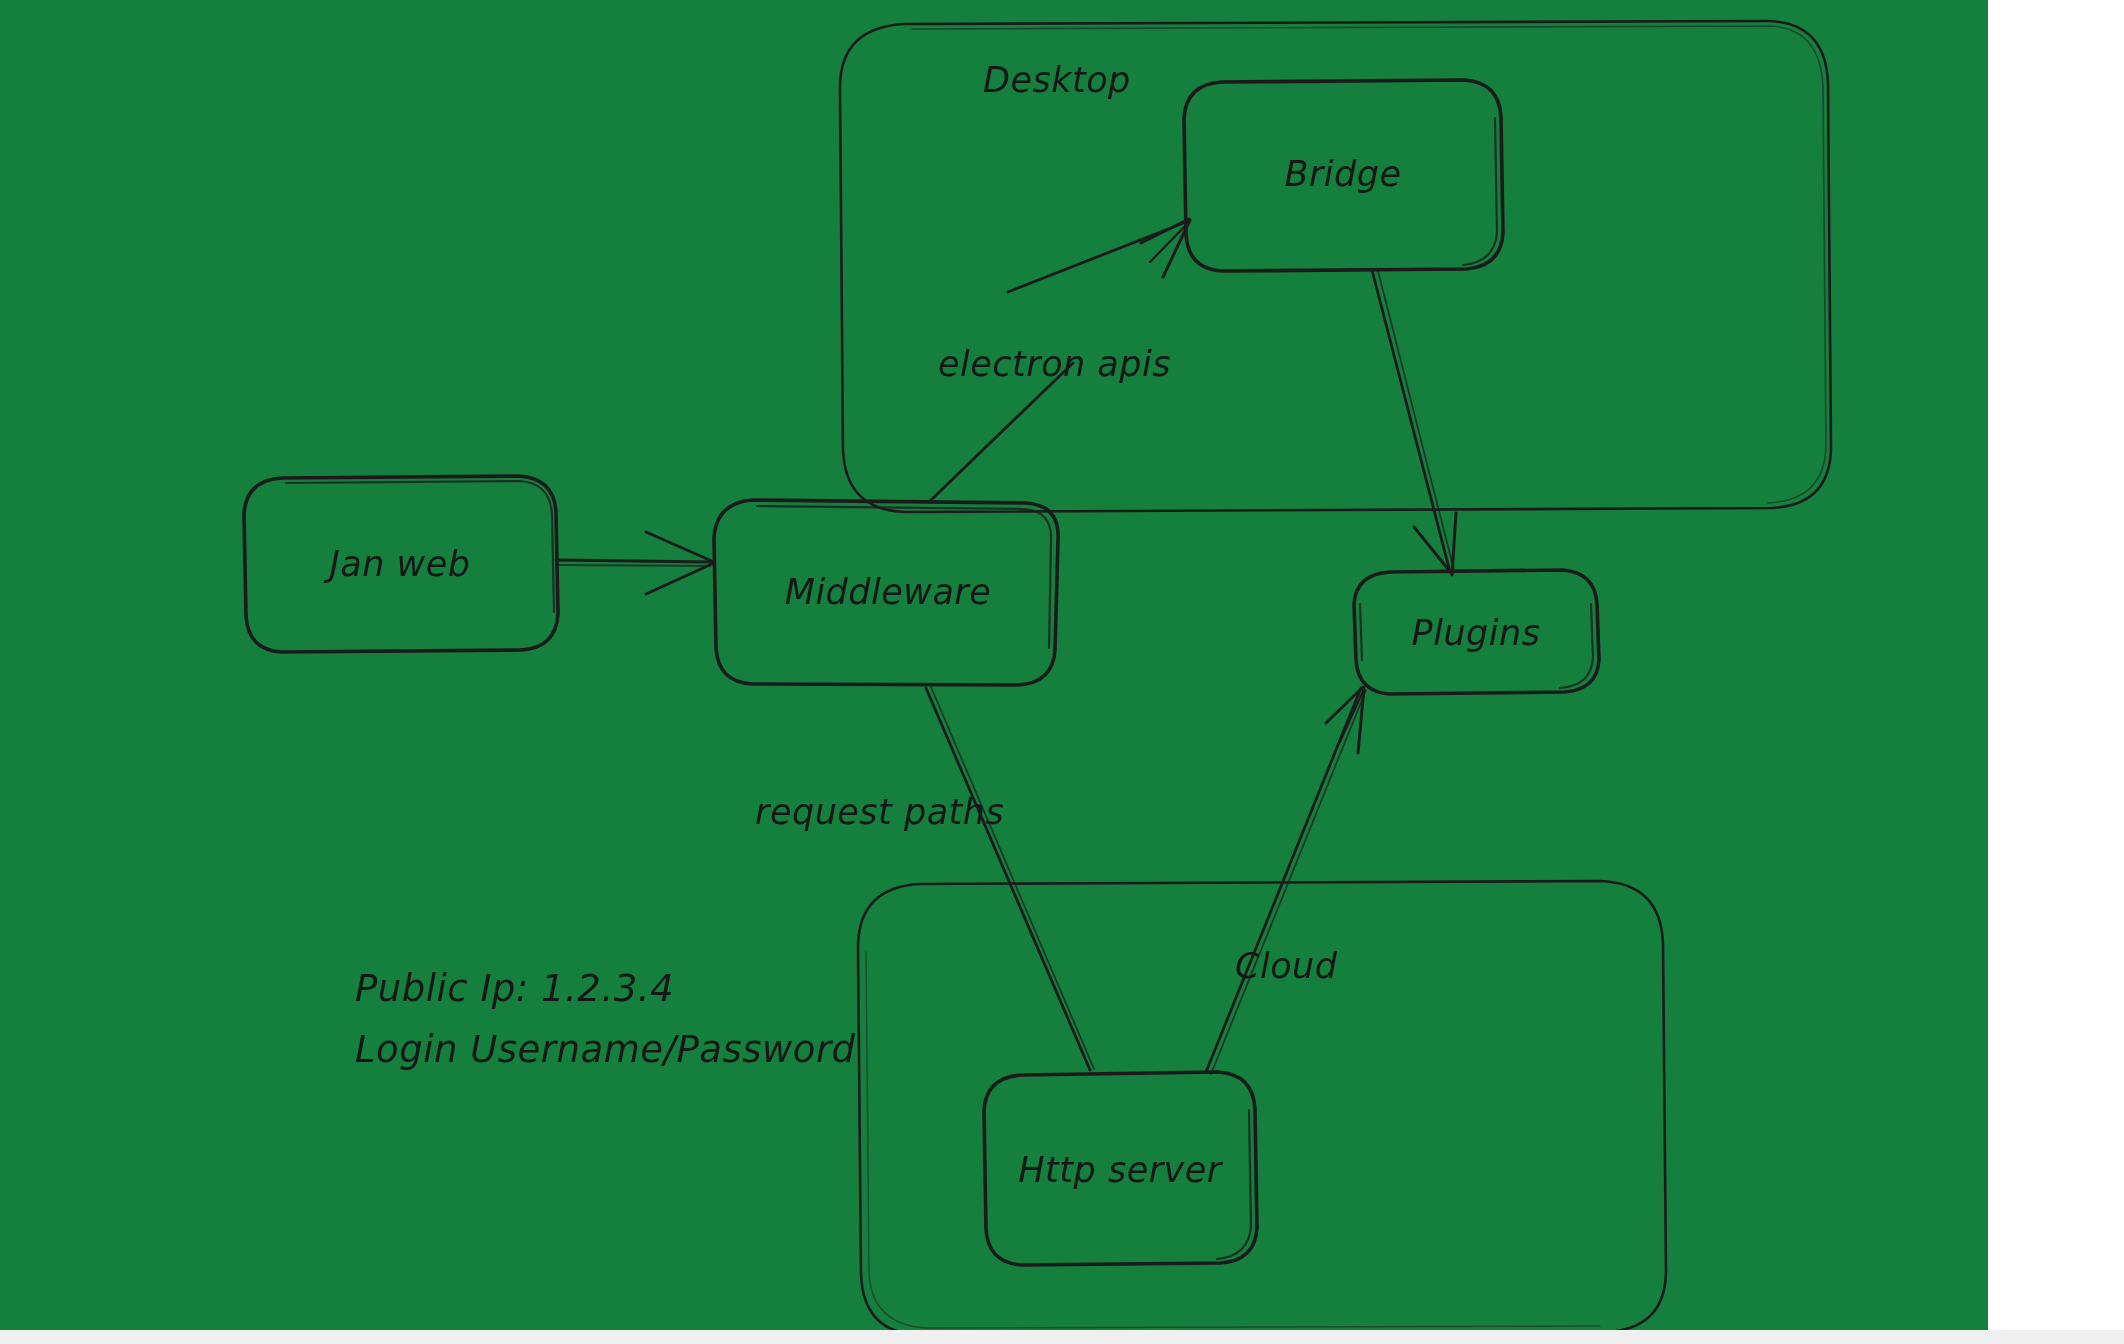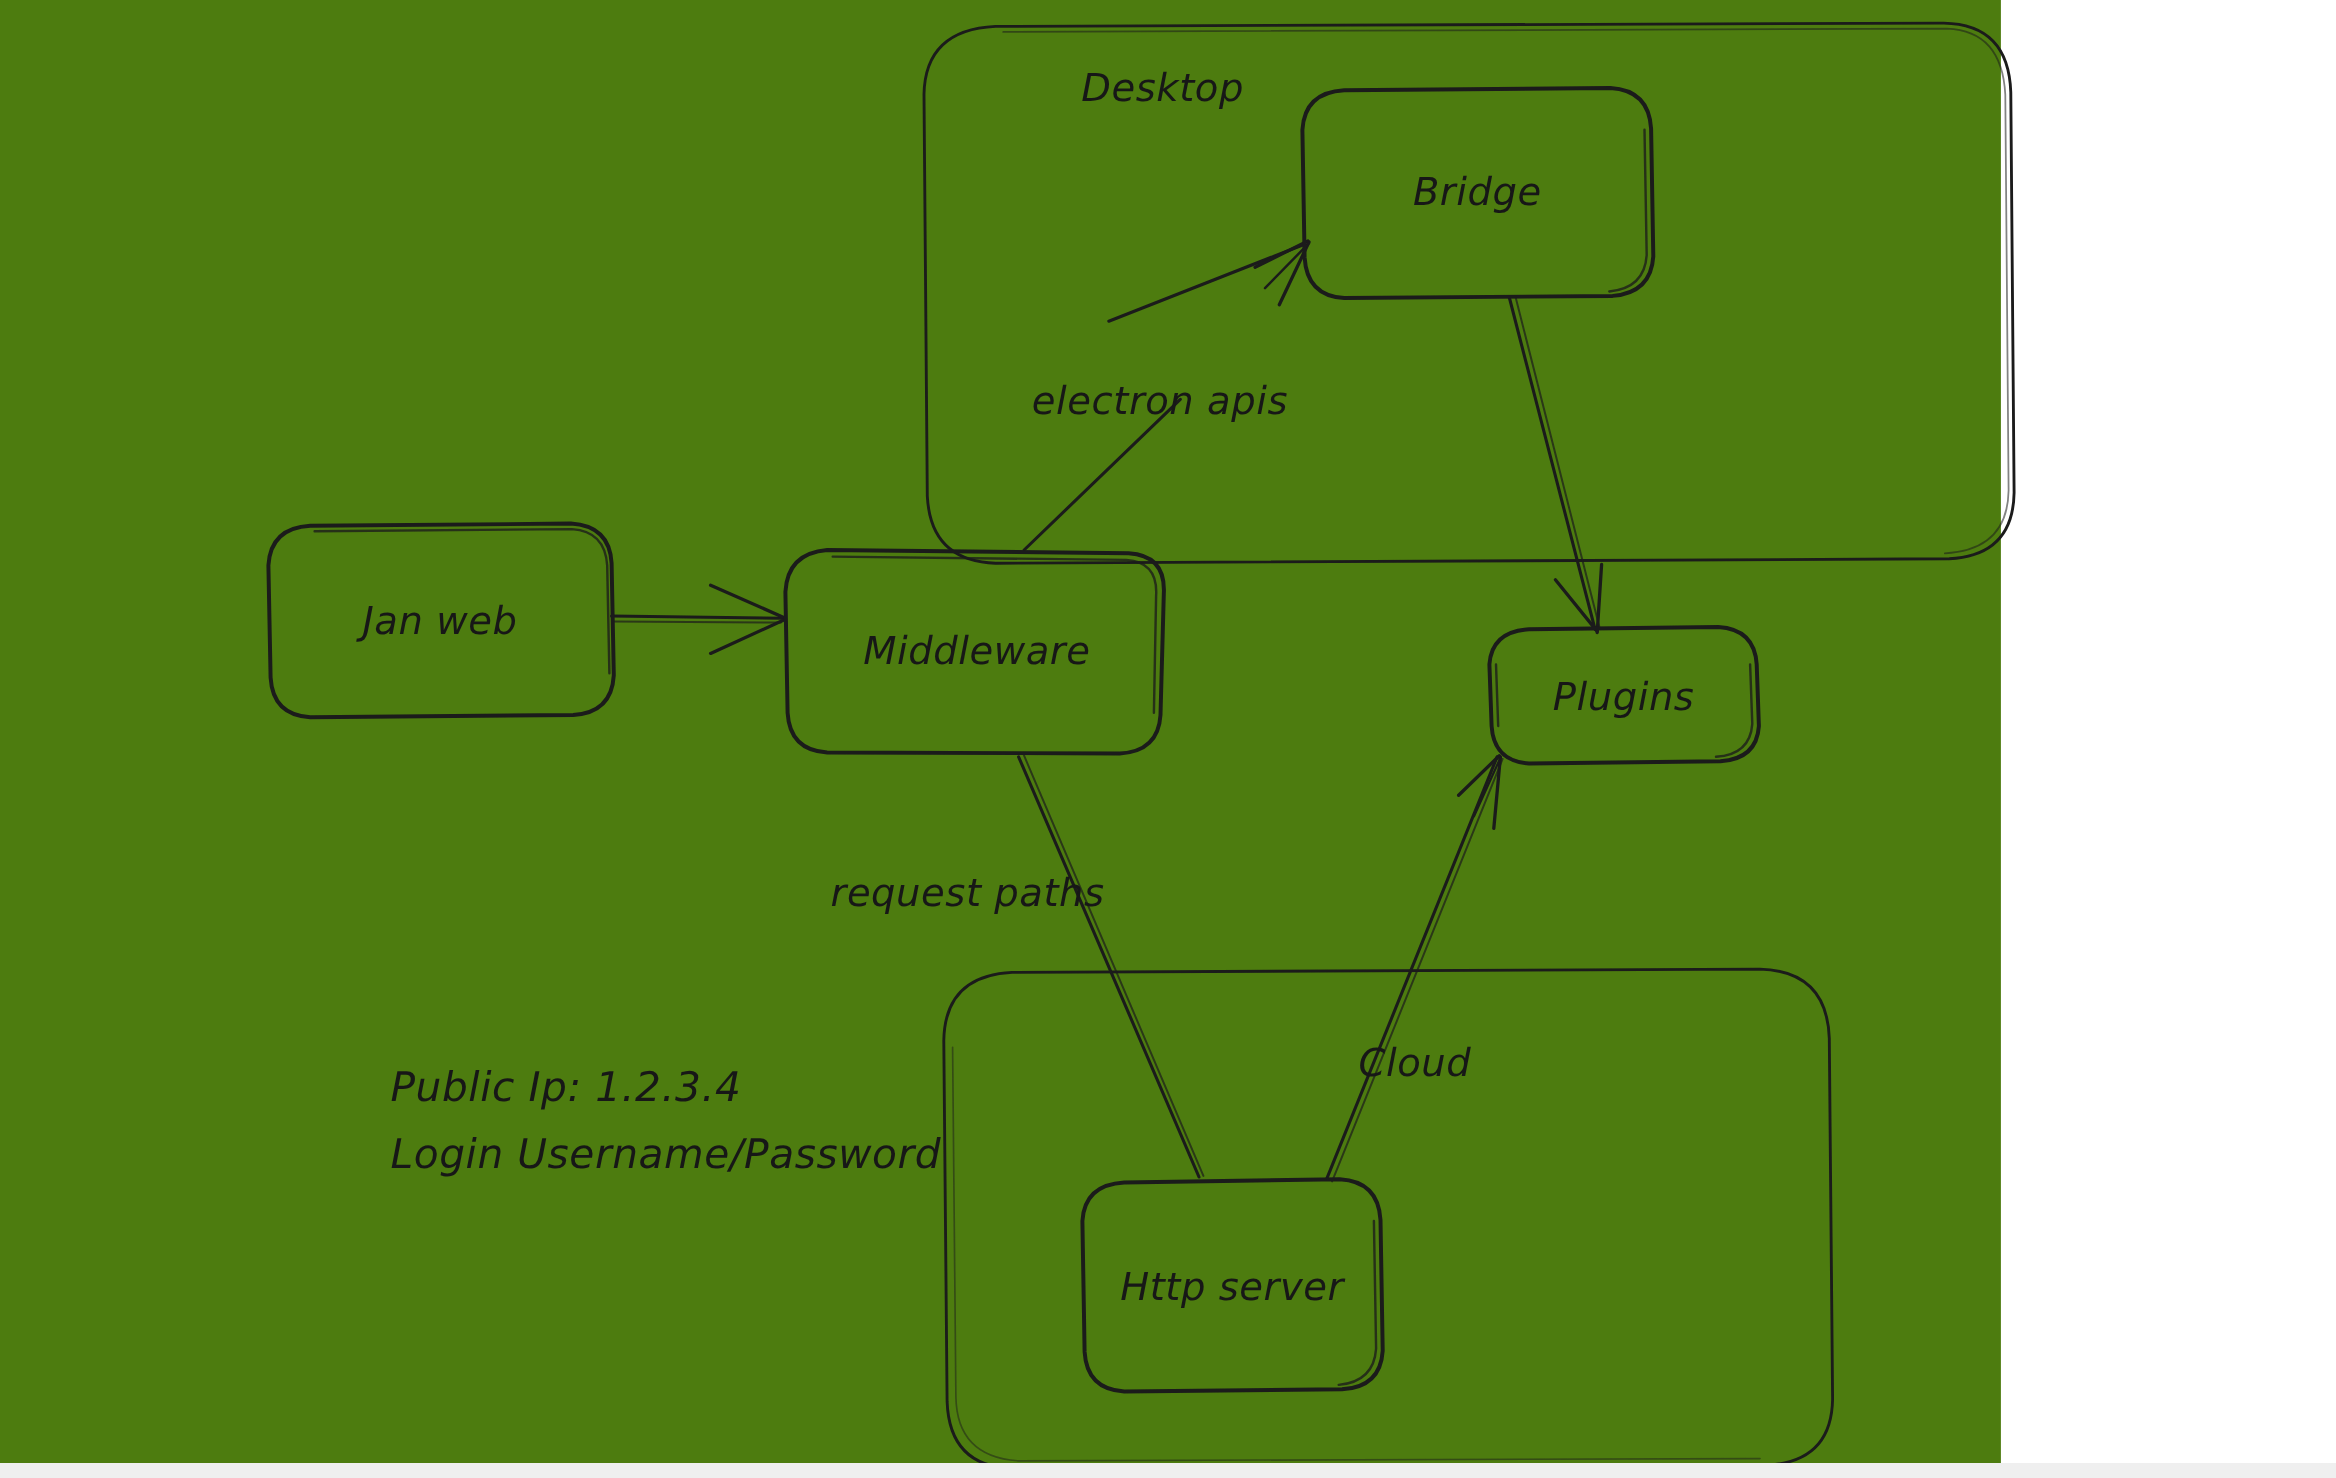--- a/index.html
+++ b/index.html
@@ -9,23 +9,23 @@
     background: #ffffff;
   }
   body {
     width: 2124px;
     height: 1344px;
     overflow: hidden;
     font-family: "DejaVu Sans", sans-serif;
   }
   #canvas-root {
     position: relative;
-    width: 1819px;
+    width: 1988px;
     height: 1344px;
-    background: #4d7c0f;
+    background: #15803d;
   }
   #sketch-svg {
     position: absolute;
     top: 0;
     left: 0;
     width: 2124px;
     height: 1344px;
   }
   .hand-text {
     font-family: "DejaVu Sans", sans-serif;

